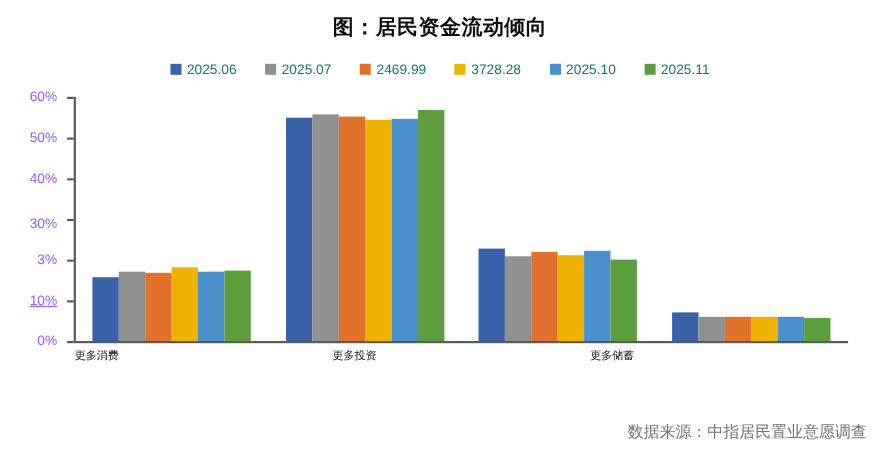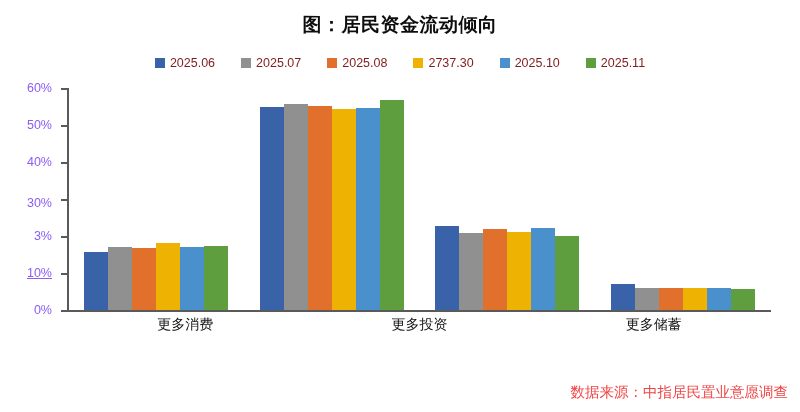--- a/index.html
+++ b/index.html
@@ -45,21 +45,21 @@
     display: flex;
     justify-content: center;
     align-items: center;
     gap: 26px;
   }
   .legend-item {
     display: flex;
     align-items: center;
     gap: 5px;
     font-size: 12.5px;
-    color: #7f1d1d;
+    color: #0f766e;
   }
   .legend-swatch {
     width: 10px;
     height: 10px;
     display: inline-block;
     flex: 0 0 auto;
   }
   .legend-label { white-space: nowrap; }
 
   
@@ -136,32 +136,31 @@
 
   .x-axis-labels {
     position: absolute;
     left: 68px;
     top: 228px;
     width: 703px;
     display: flex;
   }
   .x-label {
     flex: 1 1 0;
-    text-align: center;
-    font-size: 14px;
+    font-size: 10px;
     color: #101010;
   }
 
   
   .source-note {
     position: absolute;
     right: 12px;
     bottom: 10px;
     font-size: 14.5px;
-    color: #ef4444;
+    color: #737373;
     white-space: nowrap;
     margin-left: 48px;
   }
 </style>
 </head>
 <body>
 
 <div id="chart-root">
 
   <div class="chart-title">图：居民资金流动倾向</div>
@@ -170,25 +169,25 @@
       <div class="legend-item">
         <span class="legend-swatch" style="background: rgb(58, 98, 169);"></span>
         <span class="legend-label">2025.06</span>
       </div>
       <div class="legend-item">
         <span class="legend-swatch" style="background: rgb(144, 144, 144);"></span>
         <span class="legend-label">2025.07</span>
       </div>
       <div class="legend-item">
         <span class="legend-swatch" style="background: rgb(224, 112, 43);"></span>
-        <span class="legend-label">2025.08</span>
+        <span class="legend-label">2469.99</span>
       </div>
       <div class="legend-item">
         <span class="legend-swatch" style="background: rgb(237, 178, 2);"></span>
-        <span class="legend-label">2737.30</span>
+        <span class="legend-label">3728.28</span>
       </div>
       <div class="legend-item">
         <span class="legend-swatch" style="background: rgb(74, 144, 204);"></span>
         <span class="legend-label">2025.10</span>
       </div>
       <div class="legend-item">
         <span class="legend-swatch" style="background: rgb(94, 158, 63);"></span>
         <span class="legend-label">2025.11</span>
       </div>
     </div>

